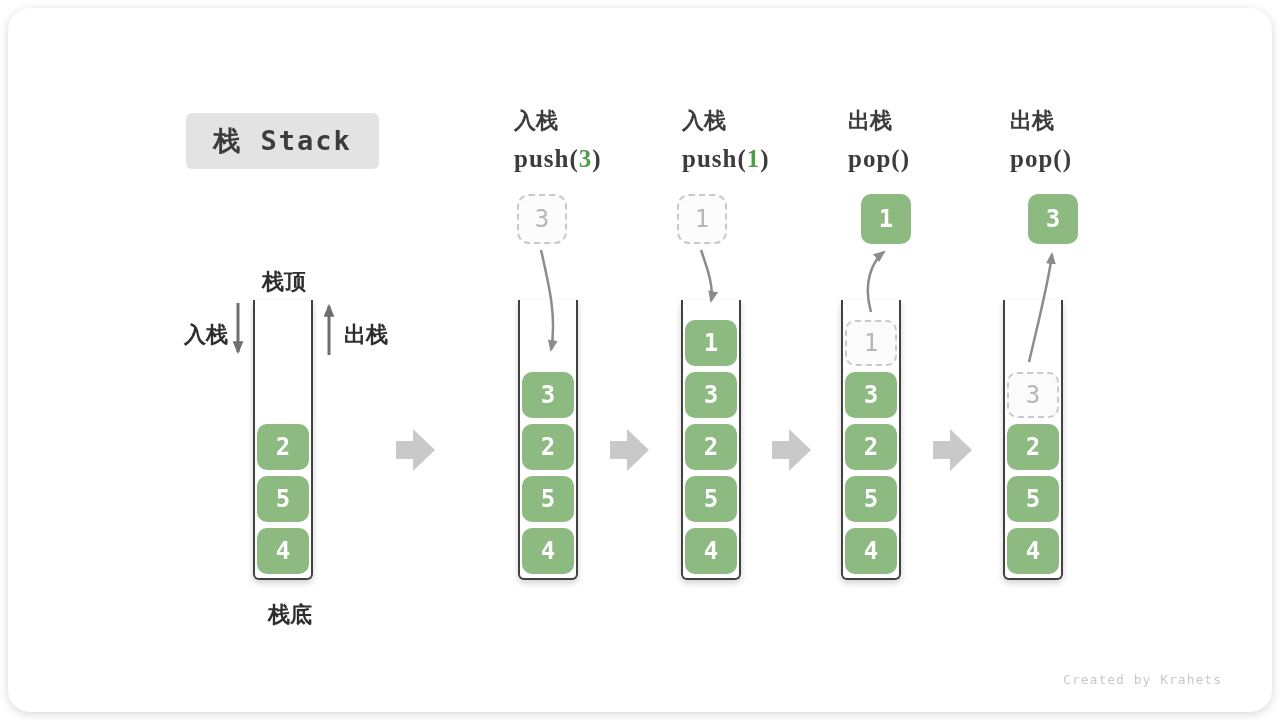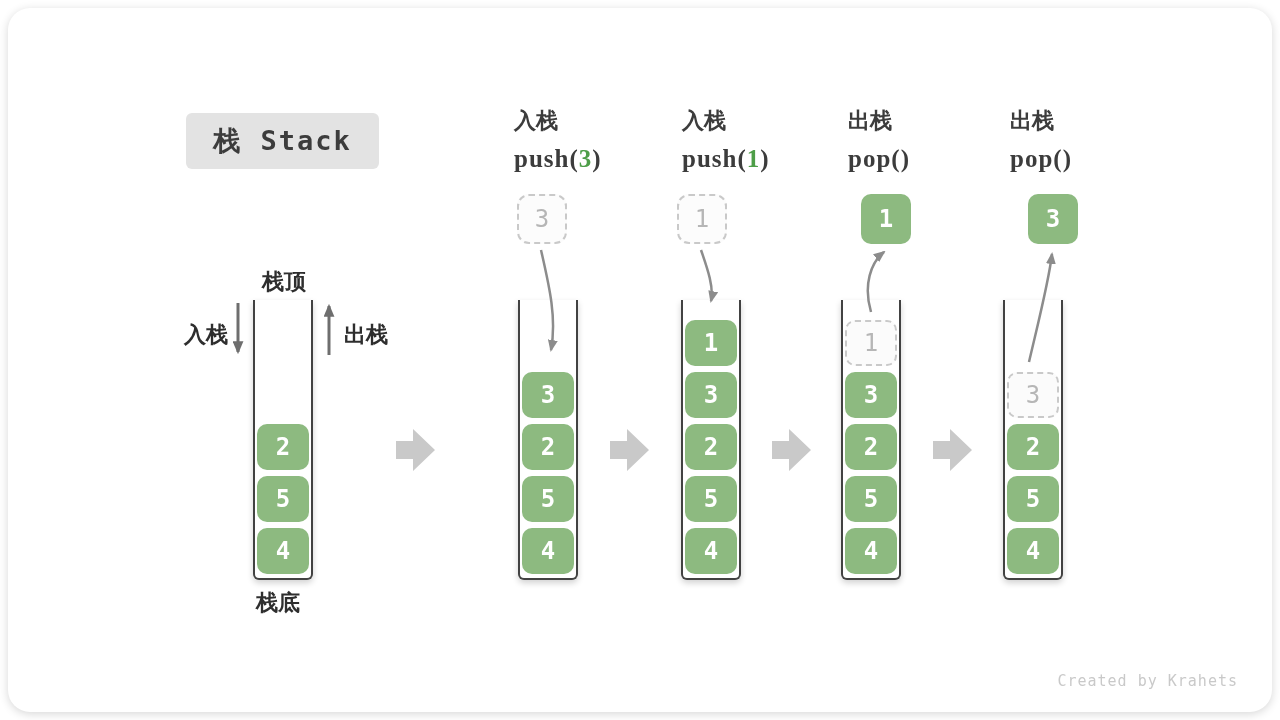--- a/index.html
+++ b/index.html
@@ -12,21 +12,21 @@
           box-shadow:0 2px 10px rgba(0,0,0,0.16); }
 
   .title-box { position:absolute; left:186px; top:113px; width:193px; height:56px;
                background:var(--title-bg); border-radius:6px;
                display:flex; align-items:center; justify-content:center;
                font-family:"DejaVu Sans Mono", monospace; font-size:27px; font-weight:bold;
                color:var(--text-dark); letter-spacing:2px; }
 
   .lab { position:absolute; font-size:22px; font-weight:bold; color:#2e2e2e; }
   .top-lab    { left:256px; top:243px; width:56px; text-align:center;margin-top:24px; }
-  .bottom-lab { left:256px; top:588px; width:56px; text-align:left; }
+  .bottom-lab { left:256px; top:600px; width:56px; text-align:right; }
   .push-lab   { left:156px; top:320px; width:72px; text-align:right; }
   .pop-lab    { left:344px; top:320px; }
 
   .op-header { position:absolute; color:var(--text-dark); }
   .op-cjk  { font-size:22px; font-weight:bold; margin-bottom:9px; }
   .op-code { font-family:Liberation Serif, serif; font-size:25px; font-weight:600; letter-spacing:1px; }
   .op-code .arg { color:var(--arg-green); font-weight:bold; }
 
   .stack-col { position:absolute; width:60px; height:280px; background:#ffffff;
                border:2px solid var(--container-border); border-top:none;
@@ -48,22 +48,22 @@
                          color:var(--ghost-text); border-radius:12px; }
   .float-box.solid-box { background:var(--green); color:#ffffff; font-weight:bold; }
 
   #overlay { position:absolute; left:0; top:0; pointer-events:none; }
   .curve      { fill:none; stroke:var(--curve-gray); stroke-width:2.5px; }
   .side-arrow { stroke:var(--side-gray); stroke-width:3px; }
   .block-arrow{ fill:var(--block-gray); }
   .ah-fill  { fill:var(--curve-gray); }
   .ah2-fill { fill:var(--side-gray); }
 
-  .watermark { position:absolute; right:42px; top:672px;
-               font-family:"DejaVu Sans Mono", monospace; font-size:15px;
+  .watermark { position:absolute; right:58px; top:672px;
+               font-family:"DejaVu Sans Mono", monospace; font-size:13px;
                color:var(--watermark-gray); letter-spacing:1px; }
 </style>
 </head>
 <body>
 
 <div id="canvas">
   <div class="card"></div>
 
   <div class="title-box">
     <span>栈 Stack</span>

